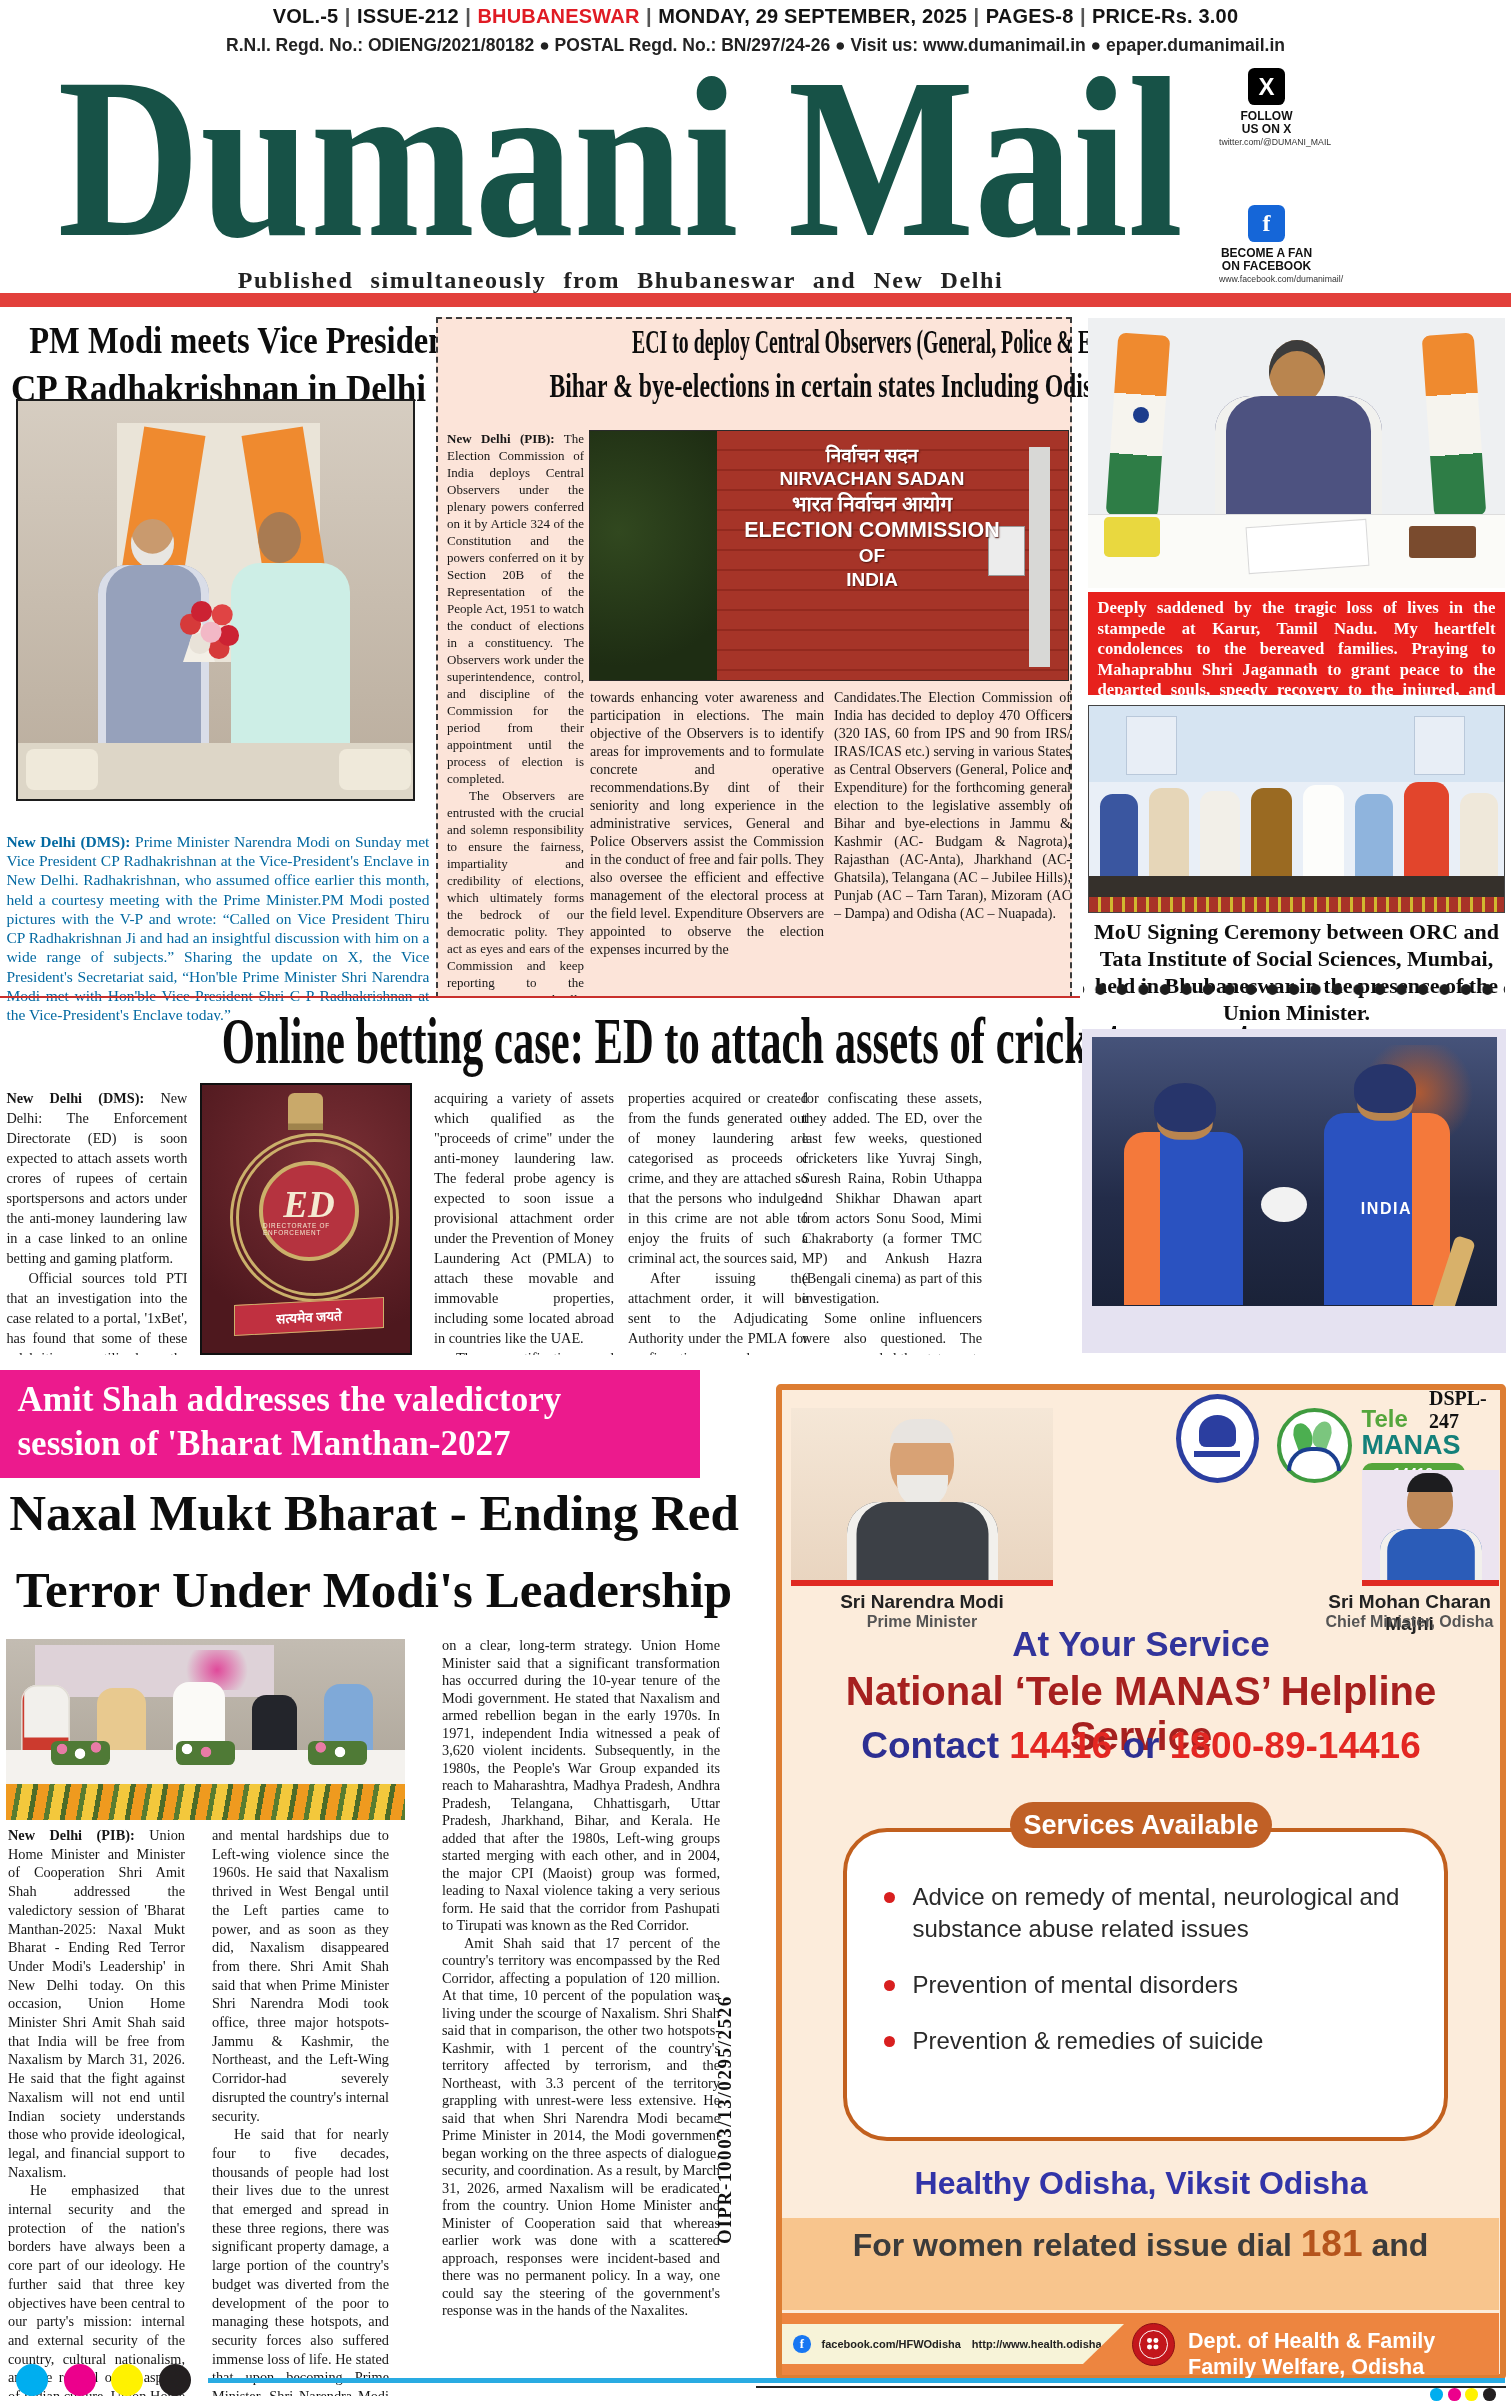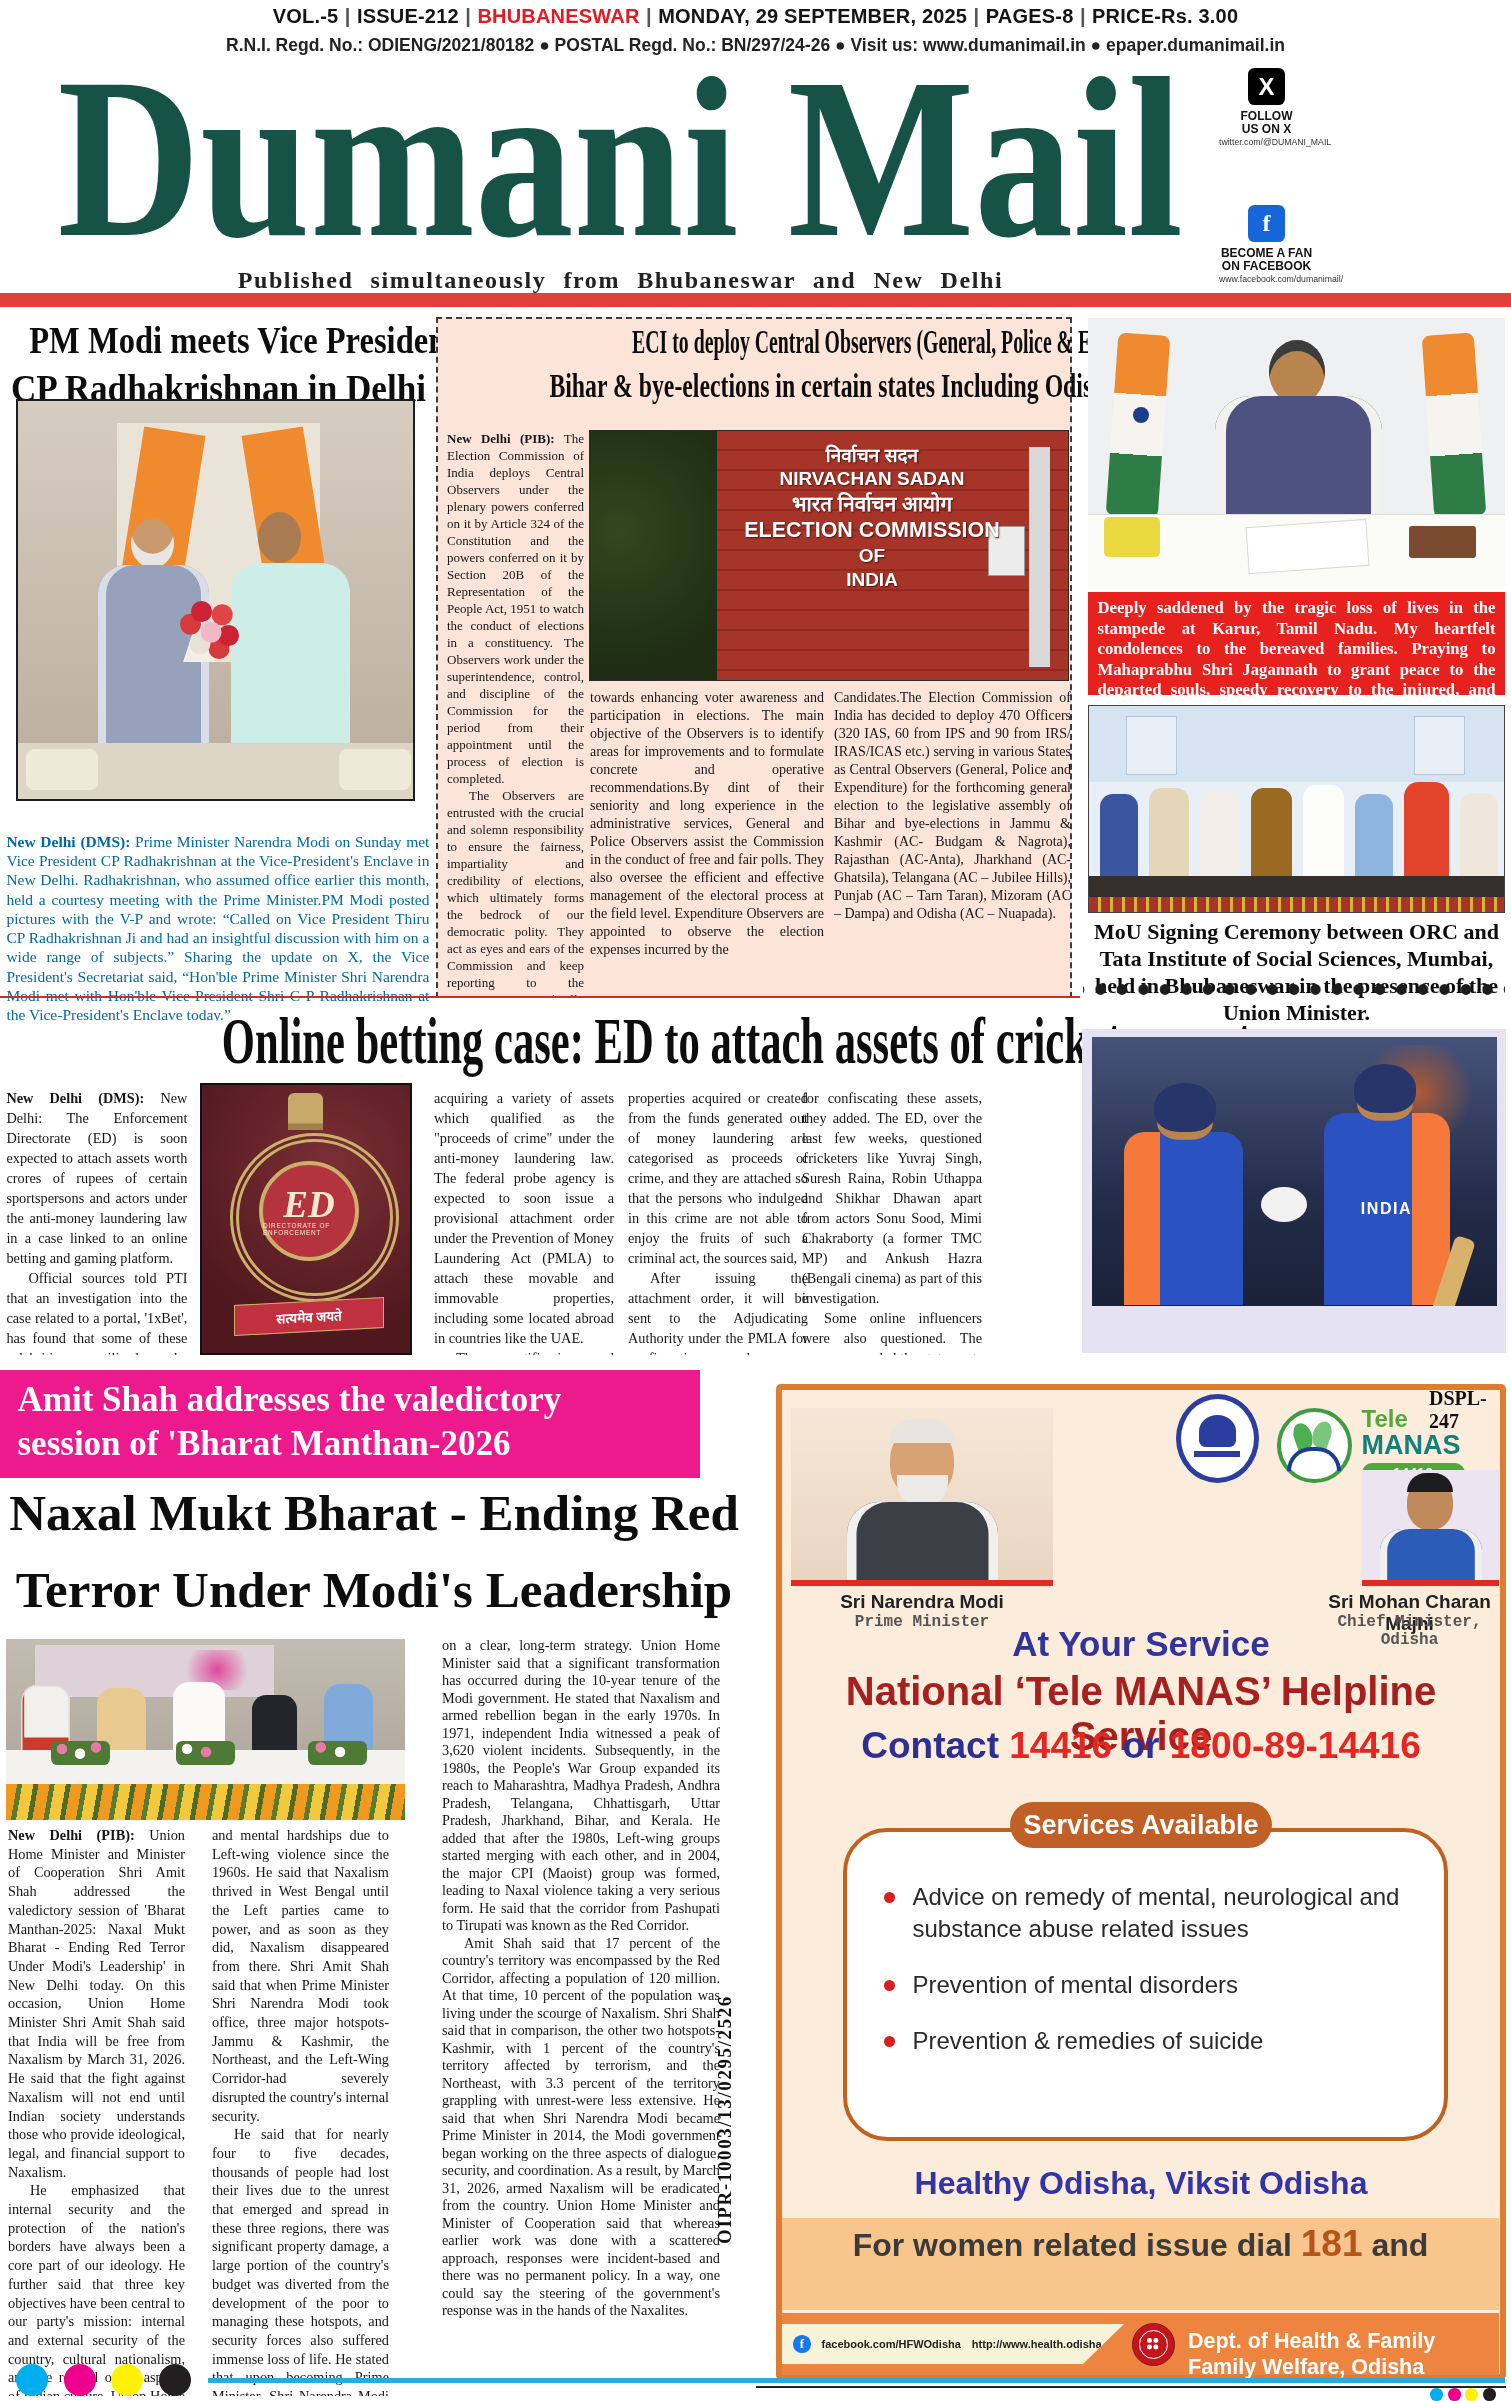--- a/index.html
+++ b/index.html
@@ -94,21 +94,21 @@
        clip-path:polygon(0 0,100% 0,88% 100%,0 100%);display:flex;align-items:center;
        gap:11px;padding-left:11px;box-sizing:border-box;}
   .cream .t{font-family:"Liberation Sans",sans-serif;font-weight:bold;font-size:11px;color:#222;}
   .dept{position:absolute;left:406px;top:16px;width:306px;color:#fff;font-family:"Liberation Sans",sans-serif;
        font-weight:bold;font-size:21.5px;line-height:25.5px;}
   .oipr{left:714px;top:1822px;height:422px;writing-mode:vertical-rl;transform:rotate(180deg);
        font-weight:bold;font-size:19px;letter-spacing:1.6px;color:#111;}
   .dspl{left:1429px;top:1387px;font-weight:bold;font-size:20px;color:#111;z-index:4;}
   .dot{border-radius:50%;position:absolute;}
   .cap-name{font-family:"Liberation Sans",sans-serif;font-weight:bold;font-size:19px;color:#222;text-align:center;}
-  .cap-title{font-family:Liberation Mono, monospace;font-weight:bold;font-size:16px;color:#555;text-align:center;}
+  .cap-title{font-family:Liberation Sans, sans-serif;font-weight:bold;font-size:16px;color:#555;text-align:center;}
 </style>
 </head>
 <body>
 
 <div class="abs tb1" style="left:0;top:4.8px;">
   <span>VOL.-5</span><span class="sep">|</span><span>ISSUE-212</span><span class="sep">|</span><span class="city">BHUBANESWAR</span><span class="sep">|</span><span>MONDAY, 29 SEPTEMBER, 2025</span><span class="sep">|</span><span>PAGES-8</span><span class="sep">|</span><span>PRICE-Rs. 3.00</span>
 </div>
 <div class="abs tb2" style="left:0;top:35px;">R.N.I. Regd. No.: ODIENG/2021/80182 ● POSTAL Regd. No.: BN/297/24-26 ● Visit us: www.dumanimail.in ● epaper.dumanimail.in</div>
 
 <div class="abs mast">
@@ -250,21 +250,21 @@
     <div class="abs" style="left:232px;top:76px;width:126px;height:192px;background:linear-gradient(270deg,#f4793b 30%,#2a52c0 30%);border-radius:20.7px 20.7px 0 0;display:flex;align-items:center;justify-content:center;color:#fff;font-family:'Liberation Sans',sans-serif;font-weight:bold;font-size:16px;letter-spacing:1.6px;">INDIA</div>
     <div class="abs" style="left:262px;top:27px;width:62px;height:49px;background:#27356b;border-radius:50% 50% 40% 40%;box-shadow:0 11px 0 -3.2px #b9854f;"></div>
     <div class="abs" style="left:169px;top:150px;width:46px;height:35px;background:#f2f2f2;border-radius:50%;"></div>
     <div class="abs" style="left:350px;top:199px;width:20.7px;height:87px;background:#d8b16a;transform:rotate(18deg);border-radius:6.4px;"></div>
   </div>
 
 </div>
 
 <div class="abs pinkb">
   <div>Amit Shah addresses the valedictory</div>
-  <div>session of 'Bharat Manthan-2026</div>
+  <div>session of 'Bharat Manthan-2027</div>
 </div>
 <div class="abs naxh">
   <span class="hl l1">Naxal Mukt Bharat - Ending Red</span><br>
   <span class="hl l1">Terror Under Modi's Leadership</span>
 </div>
 <div class="abs ph" style="left:6.4px;top:1639px;width:399px;height:181px;background:linear-gradient(#c3bcb2,#a8a093);">
   <div class="abs" style="left:29px;top:6.4px;width:239px;height:52px;background:#ded2d8;"></div>
   <div class="abs" style="left:175px;top:11px;width:72px;height:40px;background:radial-gradient(circle,#e0499a,#ded2d8 75%);"></div>
   <div class="abs" style="left:14.3px;top:41px;width:374px;height:72px;display:flex;gap:27px;align-items:flex-end;">
     <div style="width:49px;height:67px;background:#f2f0ec;border-radius:16px 16px 0 0;box-shadow:inset 0 0 0 1.6px #e0dcd4, inset 20.7px -32px 0 -17.5px #cc3a2e;"></div>

